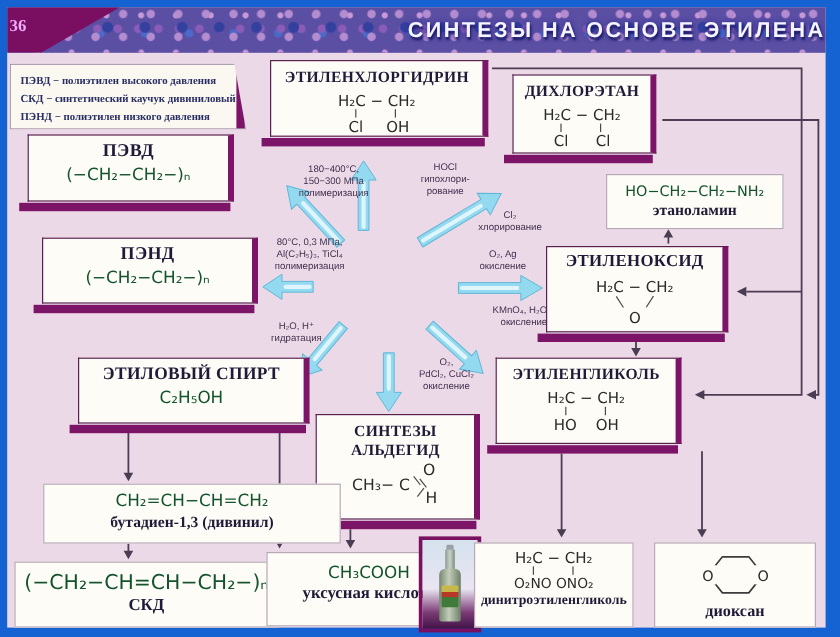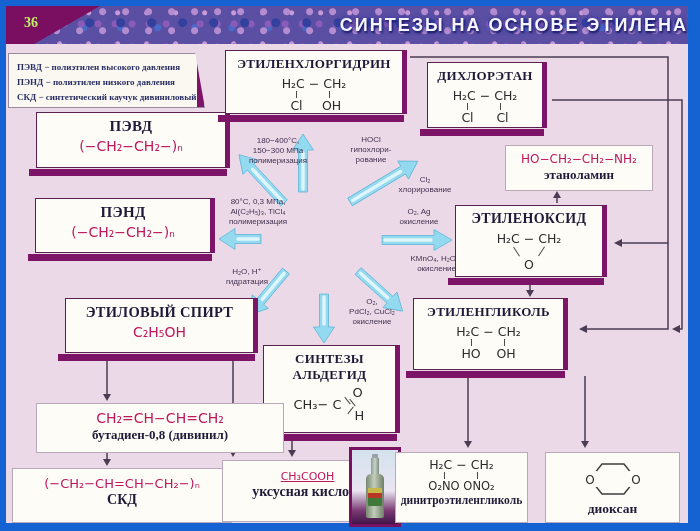--- a/index.html
+++ b/index.html
@@ -15,37 +15,37 @@
         radial-gradient(circle at 70% 62%, #33409e 0 4px, rgba(0,0,0,0) 5px),
         radial-gradient(circle at 42% 78%, #8a5cb8 0 3px, rgba(0,0,0,0) 4px),
         radial-gradient(circle at 85% 22%, #c99ad8 0 2px, rgba(0,0,0,0) 3px),
         radial-gradient(circle at 10% 75%, #4a6ac8 0 3px, rgba(0,0,0,0) 4px);
       background-size:23px 19px,31px 27px,17px 23px,29px 31px,37px 29px; }
   .page-title { position:absolute; left:0; right:0; top:9px; text-align:right;
       font:700 18px "Liberation Sans","DejaVu Sans",sans-serif; letter-spacing:2px; color:#f6f4ff;
       text-shadow:1px 2px 2px #181a66, 0 0 5px #2a2a90; }
   .corner { position:absolute; left:6px; top:6px; width:94px; height:38px; background:#7a0f62;
       -webkit-clip-path:polygon(0 0,100% 0,30% 100%,0 100%); clip-path:polygon(0 0,100% 0,30% 100%,0 100%); }
-  .page-num { position:absolute; left:18px; top:9px; font:700 14px "Liberation Serif","DejaVu Serif",serif; color:#bef264; }
+  .page-num { position:absolute; left:2px; top:9px; font:700 14px "Liberation Serif","DejaVu Serif",serif; color:#f0abfc; }
 
   
   .legend { position:absolute; left:8px; top:53px; width:197px; height:55px; background:#fbf8f2;
       border:1px solid #9a8aa0; box-sizing:border-box;
       -webkit-clip-path:polygon(0 0,95% 0,100% 100%,0 100%); clip-path:polygon(0 0,95% 0,100% 100%,0 100%);
       padding:6px 8px 0 8px; }
   .legend::after { content:""; position:absolute; right:0; top:0; bottom:0; width:7px; background:#7c1468; }
   .legend div { font:700 9px "Liberation Serif","DejaVu Serif",serif; color:#2a2f63; line-height:15px; white-space:nowrap; }
 
   
   .box { position:absolute; background:#fdfcf6; border:1px solid #5a2050; box-sizing:border-box; text-align:center; }
   .box.sh { border-right:5px solid #7c1468; }
   .box.sh::after { content:""; position:absolute; left:-8px; right:-2px; bottom:-9px; height:7px; background:#7c1468; }
   .btitle { font:700 13px "Liberation Serif","DejaVu Serif",serif; color:#201a38; letter-spacing:.3px; margin-top:5px; }
   .btitle.big { font-size:15px; }
-  .bformula { font:13px "DejaVu Sans",sans-serif; color:#be185d; margin-top:3px; white-space:nowrap; }
+  .bformula { font:13px "DejaVu Sans",sans-serif; color:#14532d; margin-top:3px; white-space:nowrap; }
   .cname { font:700 13px "Liberation Serif","DejaVu Serif",serif; color:#201a38; margin-top:1px; }
 
   
   .struct { position:relative; width:70px; margin:4px auto 0; }
   .struct .r1 { font:12.5px "DejaVu Sans",sans-serif; color:#2b2b2b; text-align:center; white-space:nowrap; }
   .struct .bars { position:relative; height:7px; }
   .struct .bars i { position:absolute; top:0; width:1.4px; height:7px; background:#4a4a4a; }
   .struct .bars i.b1 { left:17px; } .struct .bars i.b2 { left:50px; }
   .struct .r2 { display:flex; }
   .struct .r2 span { width:35px; font:12.5px "DejaVu Sans",sans-serif; color:#2b2b2b; text-align:center; }
@@ -119,22 +119,22 @@
 
   <div class="header">
     <div class="page-title">СИНТЕЗЫ НА ОСНОВЕ ЭТИЛЕНА</div>
   </div>
   <div class="corner">
     <div class="page-num">36</div>
   </div>
 
   <div class="legend">
     <div>ПЭВД − полиэтилен высокого давления</div>
+    <div>СКД − синтетический каучук дивиниловый</div>
     <div>ПЭНД − полиэтилен низкого давления</div>
-    <div>СКД − синтетический каучук дивиниловый</div>
   </div>
 
   <svg class="overlay" width="700" height="531" viewBox="0 0 700 531">
 
     <g class="cy" transform="translate(303,192) rotate(-90)">
       <path d="M0 -4.5 L42 -4.5 L42 -10.5 L58 0 L42 10.5 L42 4.5 L0 4.5 Z"></path>
         <line x1="3" y1="0" x2="39" y2="0"></line>
       </g>
     <g class="cy" transform="translate(350,202) rotate(-31)">
       <path d="M0 -4.5 L62 -4.5 L62 -10.5 L79 0 L62 10.5 L62 4.5 L0 4.5 Z"></path>
@@ -220,21 +220,21 @@
     <div>O₂,</div>
     <div>PdCl₂, CuCl₂</div>
     <div>окисление</div>
   </div>
   <div class="rlabel" style="left:390px;top:254px;width:66px;text-align:right;">
     <div>KMnO₄, H₂O</div>
     <div>окисление</div>
   </div>
 
 
-  <div class="box sh" style="left:36px;top:112px;width:194px;height:56px;">
+  <div class="box sh" style="left:23px;top:112px;width:172px;height:56px;">
     <div class="btitle big">ПЭВД</div>
     <div class="bformula" style="font-size:14px;">(−CH₂−CH₂−)ₙ</div>
   </div>
 
   <div class="box sh" style="left:35px;top:198px;width:180px;height:55px;">
     <div class="btitle big">ПЭНД</div>
     <div class="bformula" style="font-size:14px;">(−CH₂−CH₂−)ₙ</div>
   </div>
 
   <div class="box sh" style="left:225px;top:50px;width:182px;height:64px;">
@@ -314,30 +314,30 @@
           <i class="db2"></i>
           <i class="sb"></i>
         <span class="o">O</span>
         <span class="h">H</span>
       </span>
     </div>
   </div>
 
   <div class="box" style="left:36px;top:403px;width:248px;height:50px;border-color:#b8a8b8;">
     <div class="bformula" style="margin-top:6px;font-size:14px;">CH₂=CH−CH=CH₂</div>
-    <div class="cname">бутадиен-0,8 (дивинил)</div>
+    <div class="cname">бутадиен-1,3 (дивинил)</div>
   </div>
 
   <div class="box" style="left:12px;top:468px;width:220px;height:55px;border-color:#b8a8b8;">
-    <div class="bformula" style="margin-top:7px;font-size:13px;">(−CH₂−CH=CH−CH₂−)ₙ</div>
+    <div class="bformula" style="margin-top:7px;font-size:17px;">(−CH₂−CH=CH−CH₂−)ₙ</div>
     <div class="cname" style="font-size:14px;">СКД</div>
   </div>
 
   <div class="box" style="left:222px;top:460px;width:171px;height:62px;border-color:#b8a8b8;">
-    <div class="bformula" style="margin-top:9px;font-size:11px;text-decoration:underline;">CH₃COOH</div>
+    <div class="bformula" style="margin-top:9px;font-size:14px;">CH₃COOH</div>
     <div class="cname" style="font-size:14px;">уксусная кислота</div>
   </div>
 
   <div class="bottle-frame">
     <div class="bottle">
       <div class="cap"></div>
       <div class="neck"></div>
       <div class="body"></div>
       <div class="label"></div>
     </div>

